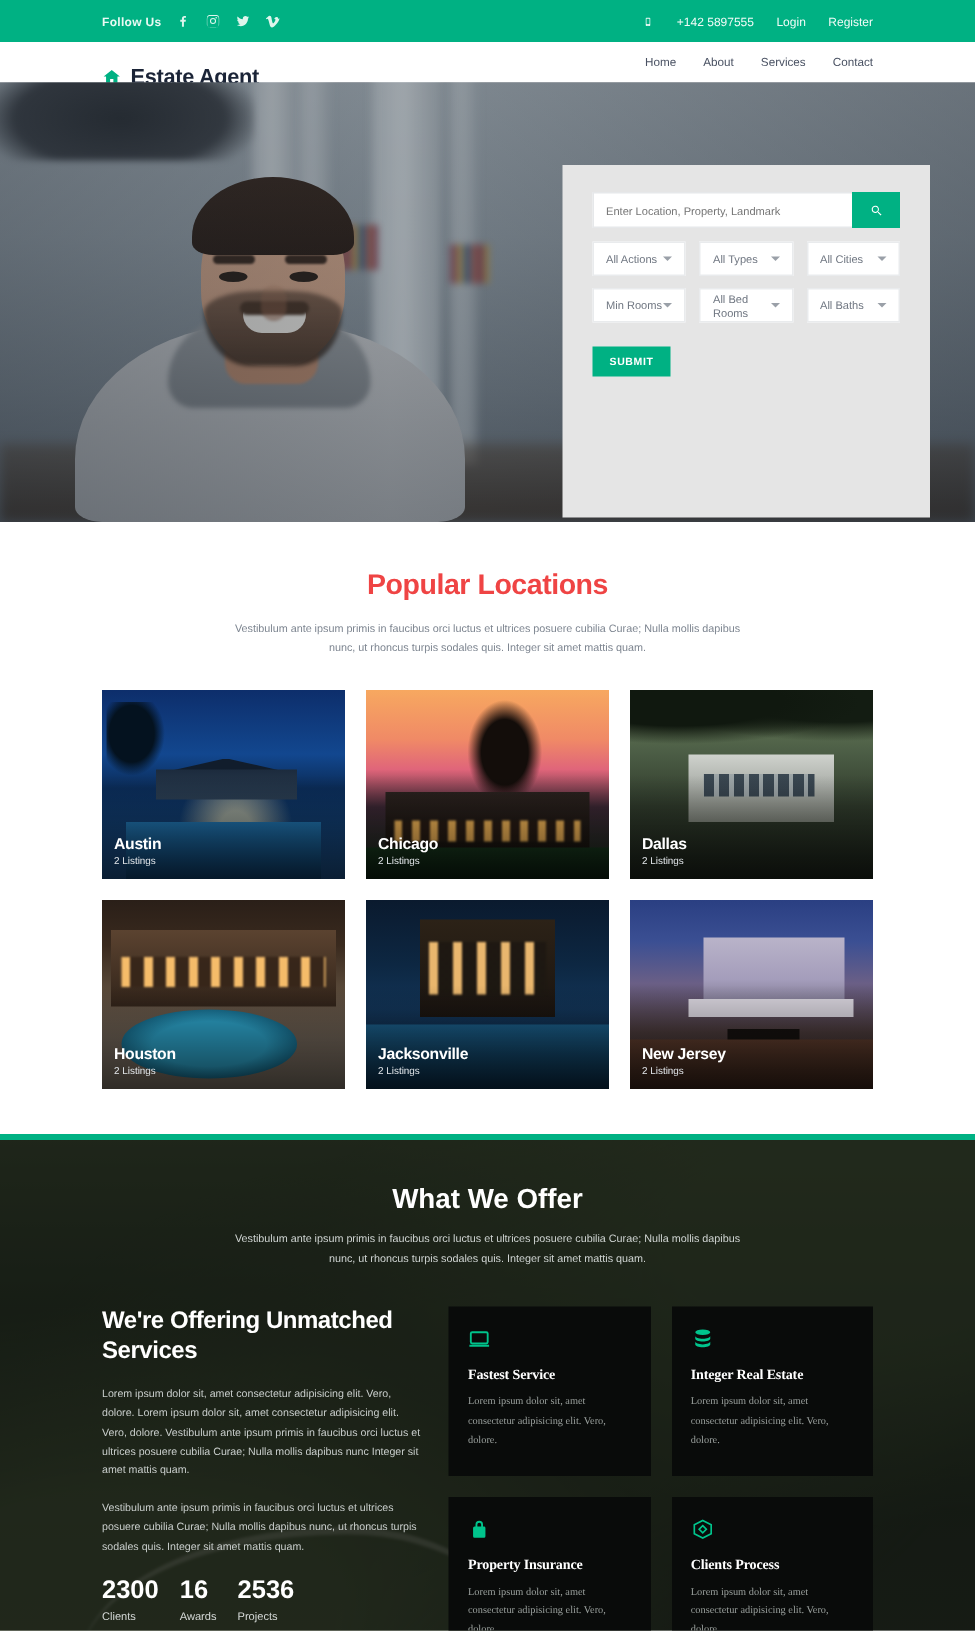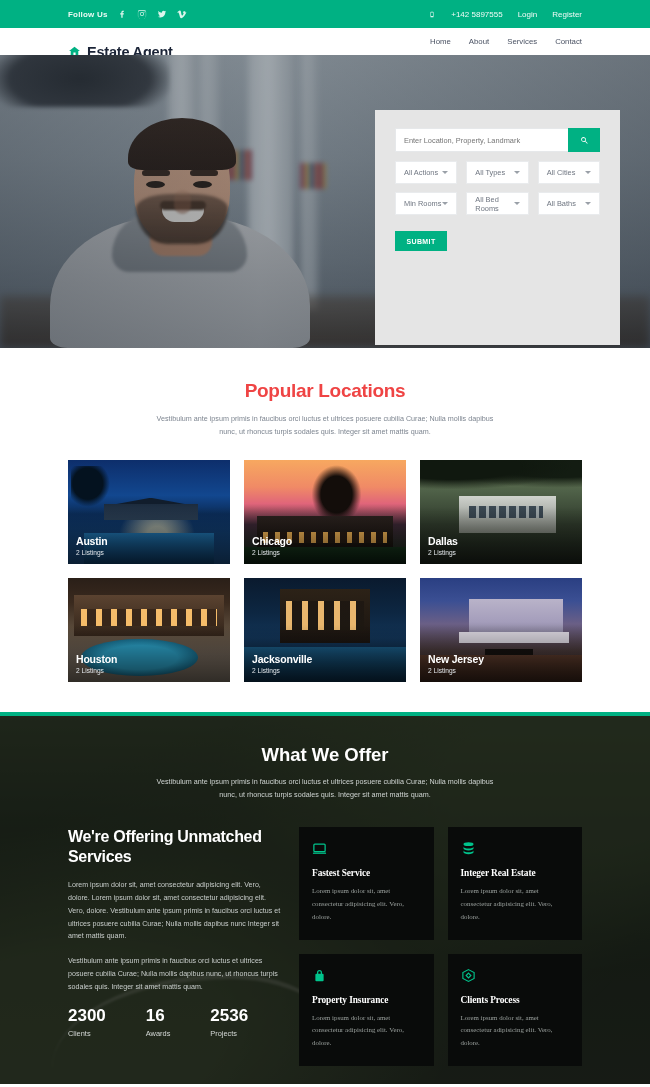--- a/index.html
+++ b/index.html
@@ -172,21 +172,21 @@
   .locations { background: #fff; padding: 32px 68px 30px; }
   .sec-title {
     text-align: center; font-size: 19px; font-weight: 700; color: #ef4444;
     letter-spacing: -.3px;
   }
   .sec-sub {
     text-align: center; font-size: 7.2px; color: #7d8590; line-height: 1.75;
     max-width: 345px; margin: 11px auto 0;
   }
   .cards { display: grid; grid-template-columns: repeat(3, 1fr); gap: 14px; margin-top: 22px; }
-  .card { position: relative; height: 104px; overflow: hidden; }
+  .card { position: relative; height: 126px; overflow: hidden; }
   .card-img { position: absolute; inset: 0; }
   .card-shade {
     position: absolute; inset: 0;
     background: linear-gradient(180deg, rgba(0,0,0,0) 45%, rgba(0,0,0,.62) 100%);
   }
   .card-cap { position: absolute; left: 8px; bottom: 8px; }
   .card-city { font-size: 10.5px; font-weight: 700; color: #fff; letter-spacing: -.2px; }
   .card-count { font-size: 6.6px; color: #e2e6ea; margin-top: 2px; }
 
   
@@ -324,21 +324,21 @@
   .offer-inner { position: relative; padding: 28px 68px 0; }
   .offer-title { text-align: center; font-size: 18.5px; font-weight: 700; color: #ffffff; }
   .offer-sub {
     text-align: center; font-size: 7.2px; color: #cfd4d2; line-height: 1.75;
     max-width: 350px; margin: 10px auto 0;
   }
   .offer-grid { display: flex; gap: 16px; margin-top: 26px; }
   .offer-left { width: 215px; flex: none; }
   .offer-h2 { font-size: 16px; font-weight: 700; color: #fff; line-height: 1.25; letter-spacing: -.3px; }
   .offer-p { font-size: 7.1px; color: #c8cdcb; line-height: 1.8; margin-top: 12px; }
-  .stats { display: flex; gap: 40px; margin-top: 12px; }
+  .stats { display: flex; gap: 14px; margin-top: 12px; }
   .stat-num { font-size: 17px; font-weight: 700; color: #fff; }
   .stat-lbl { font-size: 7.4px; color: #d5d9d7; margin-top: 3px; }
   .feat-grid { flex: 1; display: grid; grid-template-columns: 1fr 1fr; gap: 14px; font-family: Liberation Serif, serif; }
   .feat { background: #090b0a; padding: 14px 13px 16px; }
   .feat-icon { width: 15px; height: 15px; color: #00c48c; }
   .feat-icon svg { width: 15px; height: 15px; display: block; }
   .feat-t { font-size: 9.4px; font-weight: 700; color: #fff; margin-top: 12px; letter-spacing: -.1px; }
   .feat-d { font-size: 6.9px; color: #9aa09d; line-height: 1.85; margin-top: 7px; }
 </style>
 </head>

